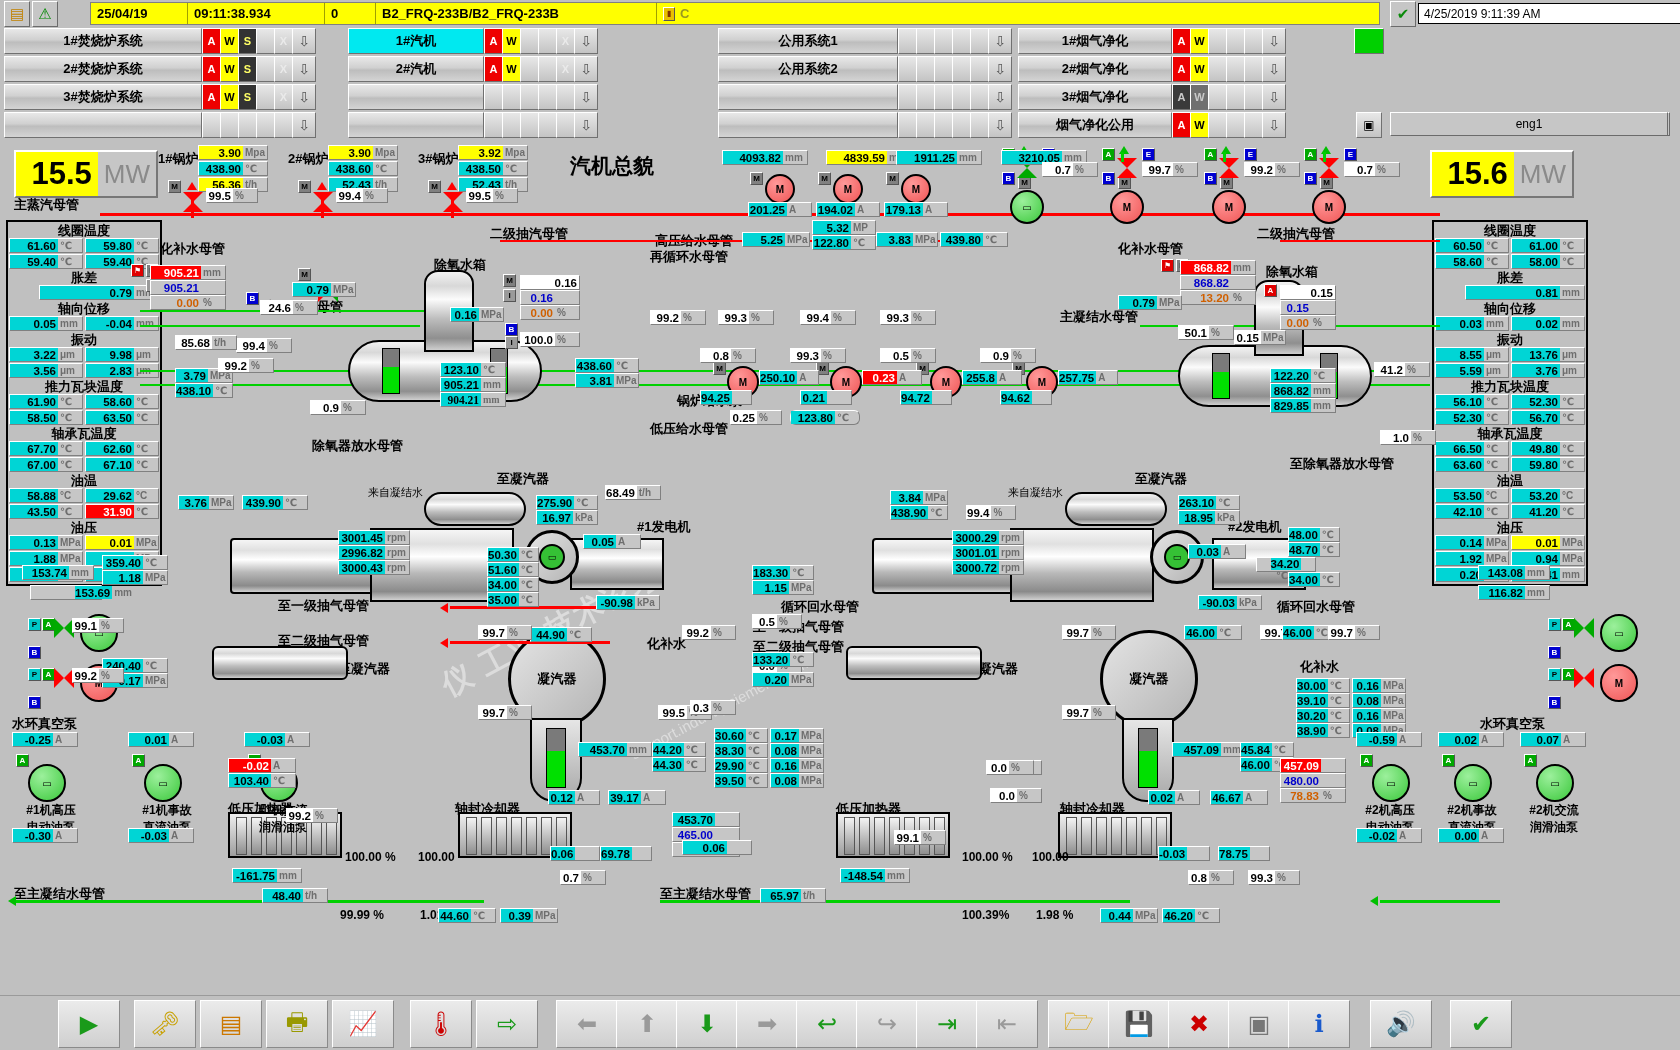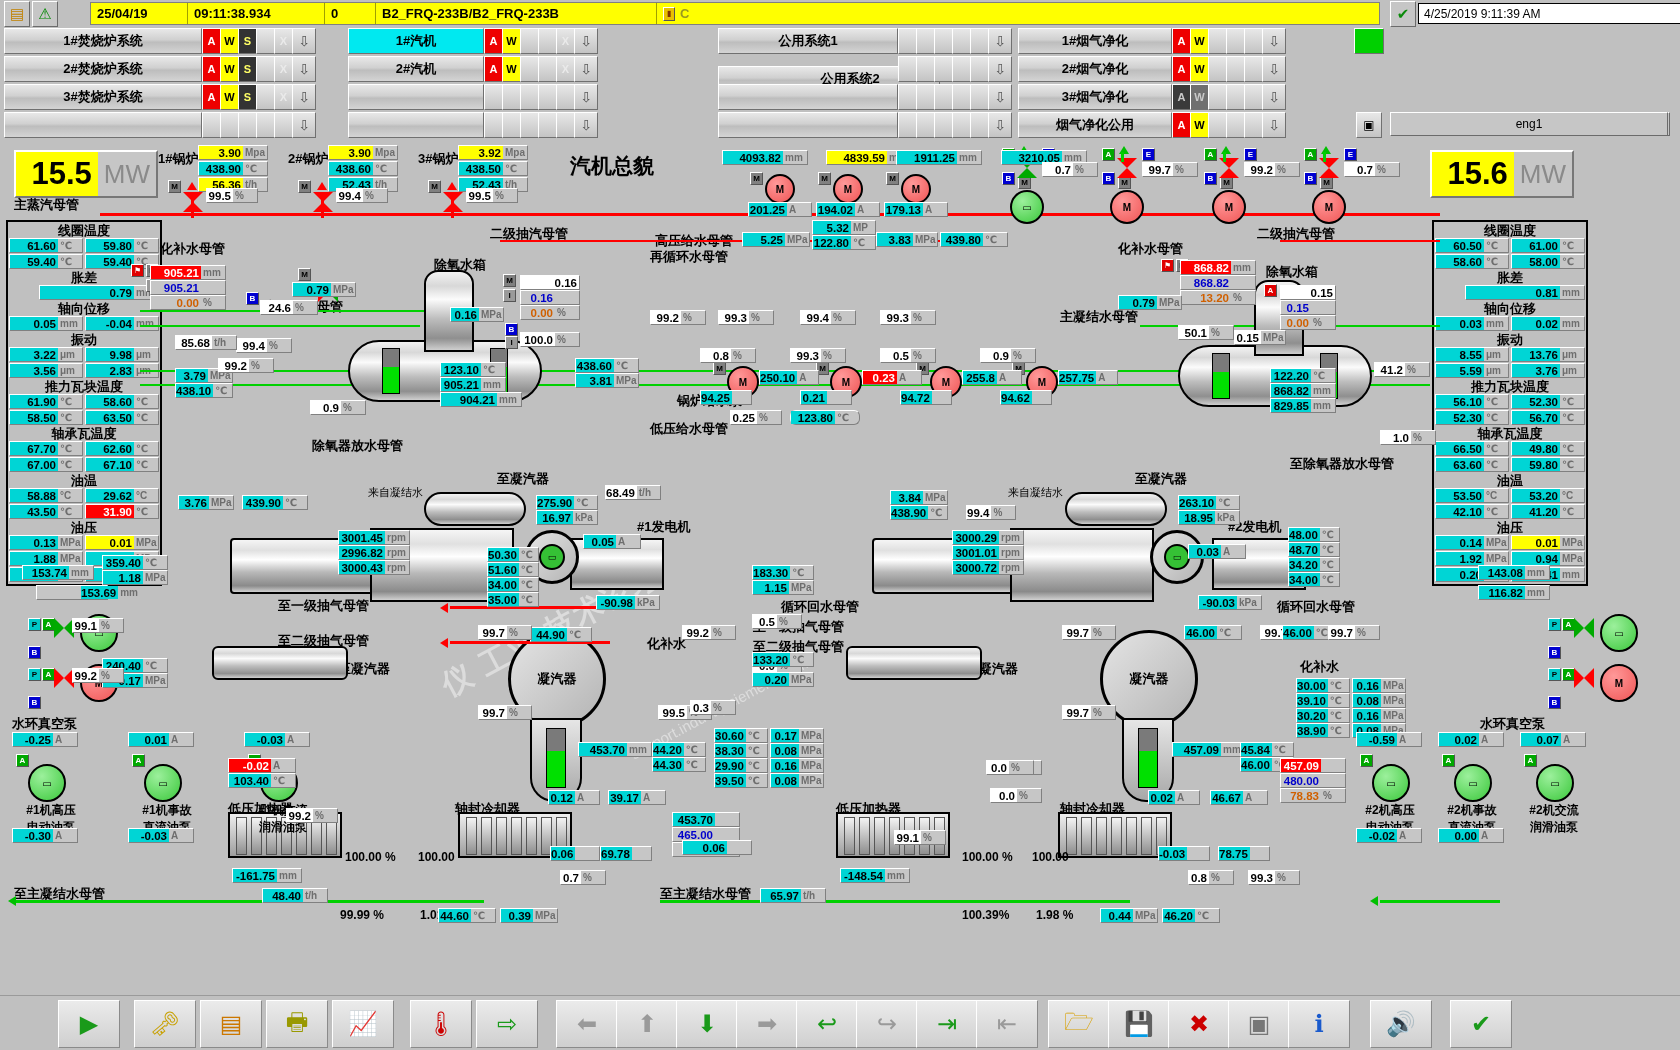--- a/index.html
+++ b/index.html
@@ -222,21 +222,21 @@
     <div class="abs arrowbtn" style="left:574px;top:86px;">⇩</div>
     <div class="abs navbtn" style="left:718px;top:2px;width:178px;">
       <span>公用系统1</span>
     </div>
     <div class="abs sq " style="left:898px;top:2px;"></div>
     <div class="abs sq " style="left:916px;top:2px;"></div>
     <div class="abs sq " style="left:934px;top:2px;"></div>
     <div class="abs sq " style="left:952px;top:2px;"></div>
     <div class="abs sq " style="left:970px;top:2px;"></div>
     <div class="abs arrowbtn" style="left:988px;top:2px;">⇩</div>
-    <div class="abs navbtn" style="left:718px;top:40px;width:178px;padding-left:42px;">
+    <div class="abs navbtn" style="left:718px;top:30px;width:178px;">
       <span>公用系统2</span>
     </div>
     <div class="abs sq " style="left:898px;top:30px;"></div>
     <div class="abs sq " style="left:916px;top:30px;"></div>
     <div class="abs sq " style="left:934px;top:30px;"></div>
     <div class="abs sq " style="left:952px;top:30px;"></div>
     <div class="abs sq " style="left:970px;top:30px;"></div>
     <div class="abs arrowbtn" style="left:988px;top:30px;">⇩</div>
     <div class="abs navbtn" style="left:718px;top:58px;width:178px;">
       <span></span>
@@ -1099,21 +1099,21 @@
         <div class="u">%</div>
       </div>
       <div class="abs val" style="left:440px;top:222px;width:66px;">
         <div class="n">123.10</div>
         <div class="u">℃</div>
       </div>
       <div class="abs val" style="left:440px;top:237px;width:66px;">
         <div class="n">905.21</div>
         <div class="u">mm</div>
       </div>
-      <div class="abs val" style="left:440px;top:252px;width:82px;">
+      <div class="abs val" style="left:440px;top:252px;width:66px;font-family:Liberation Serif, serif;">
         <div class="n">904.21</div>
         <div class="u">mm</div>
       </div>
       <div class="abs val w" style="left:236px;top:198px;width:56px;">
         <div class="n">99.4</div>
         <div class="u">%</div>
       </div>
       <div class="abs val w" style="left:310px;top:260px;width:56px;">
         <div class="n">0.9</div>
         <div class="u">%</div>
@@ -1354,21 +1354,21 @@
         <div class="u">A</div>
       </div>
       <div class="abs val" style="left:1288px;top:387px;width:52px;">
         <div class="n">48.00</div>
         <div class="u">℃</div>
       </div>
       <div class="abs val" style="left:1288px;top:402px;width:52px;">
         <div class="n">48.70</div>
         <div class="u">℃</div>
       </div>
-      <div class="abs val" style="left:1288px;top:417px;width:52px;">
+      <div class="abs val" style="left:1256px;top:417px;width:60px;flex-direction:column;">
         <div class="n">34.20</div>
         <div class="u">℃</div>
       </div>
       <div class="abs val" style="left:1288px;top:432px;width:52px;">
         <div class="n">34.00</div>
         <div class="u">℃</div>
       </div>
       <div class="abs val" style="left:1198px;top:455px;width:64px;">
         <div class="n">-90.03</div>
         <div class="u">kPa</div>
@@ -1510,21 +1510,21 @@
         <div class="u">℃</div>
       </div>
       <div class="abs val w" style="left:986px;top:620px;width:48px;">
         <div class="n">0.0</div>
         <div class="u">%</div>
       </div>
       <div class="abs val" style="left:22px;top:425px;width:72px;">
         <div class="n">153.74</div>
         <div class="u">mm</div>
       </div>
-      <div class="abs val" style="left:36px;top:445px;width:72px;padding-left:44px;">
+      <div class="abs val" style="left:30px;top:445px;width:72px;padding-left:44px;">
         <div class="n">153.69</div>
         <div class="u">mm</div>
       </div>
       <div class="abs val" style="left:102px;top:415px;width:66px;">
         <div class="n">359.40</div>
         <div class="u">℃</div>
       </div>
       <div class="abs val" style="left:102px;top:430px;width:66px;">
         <div class="n">1.18</div>
         <div class="u">MPa</div>

